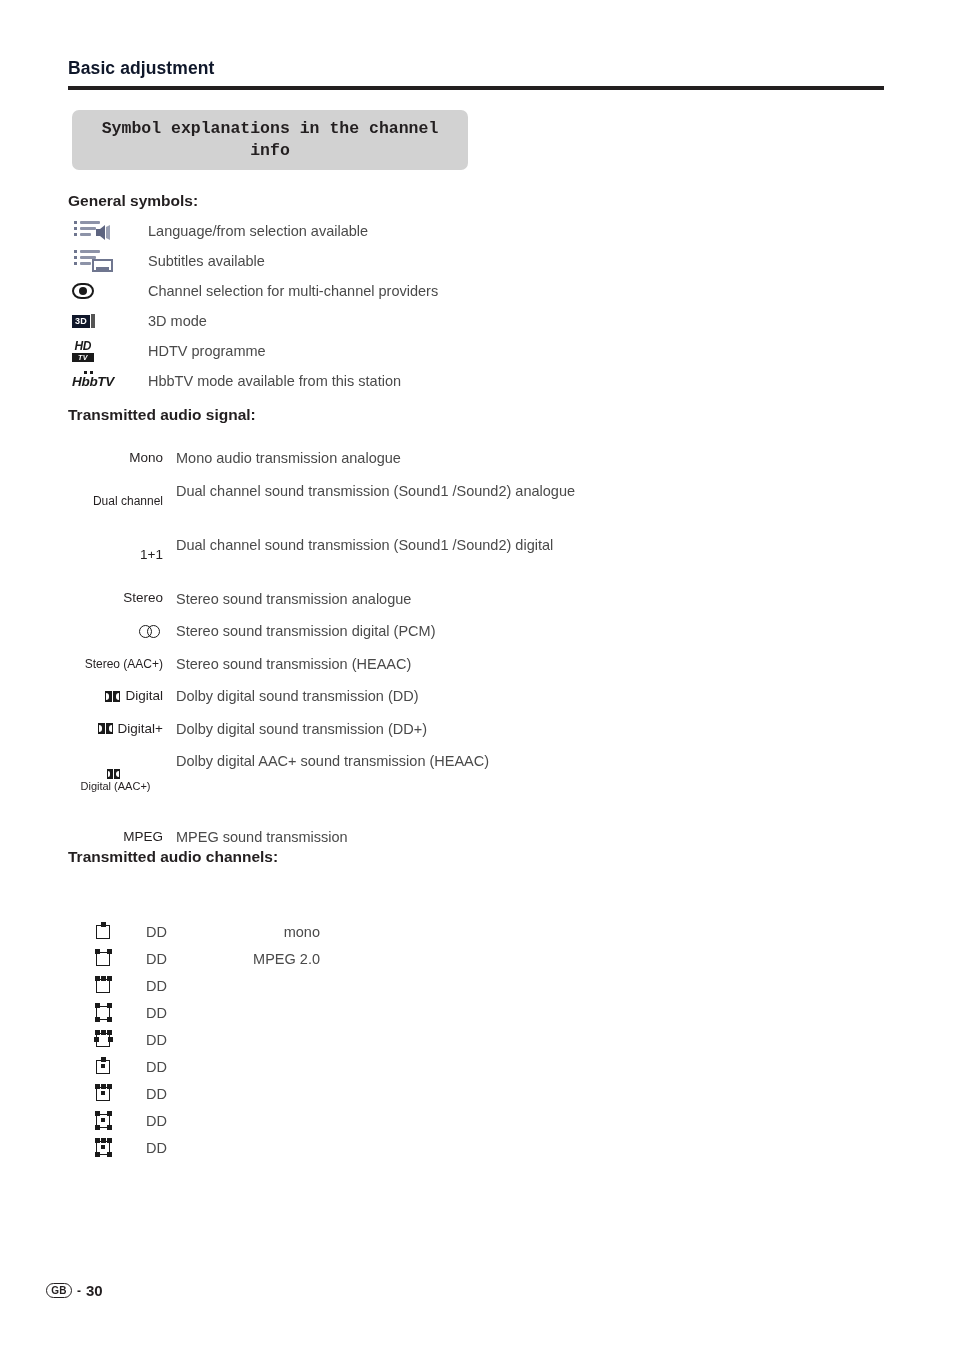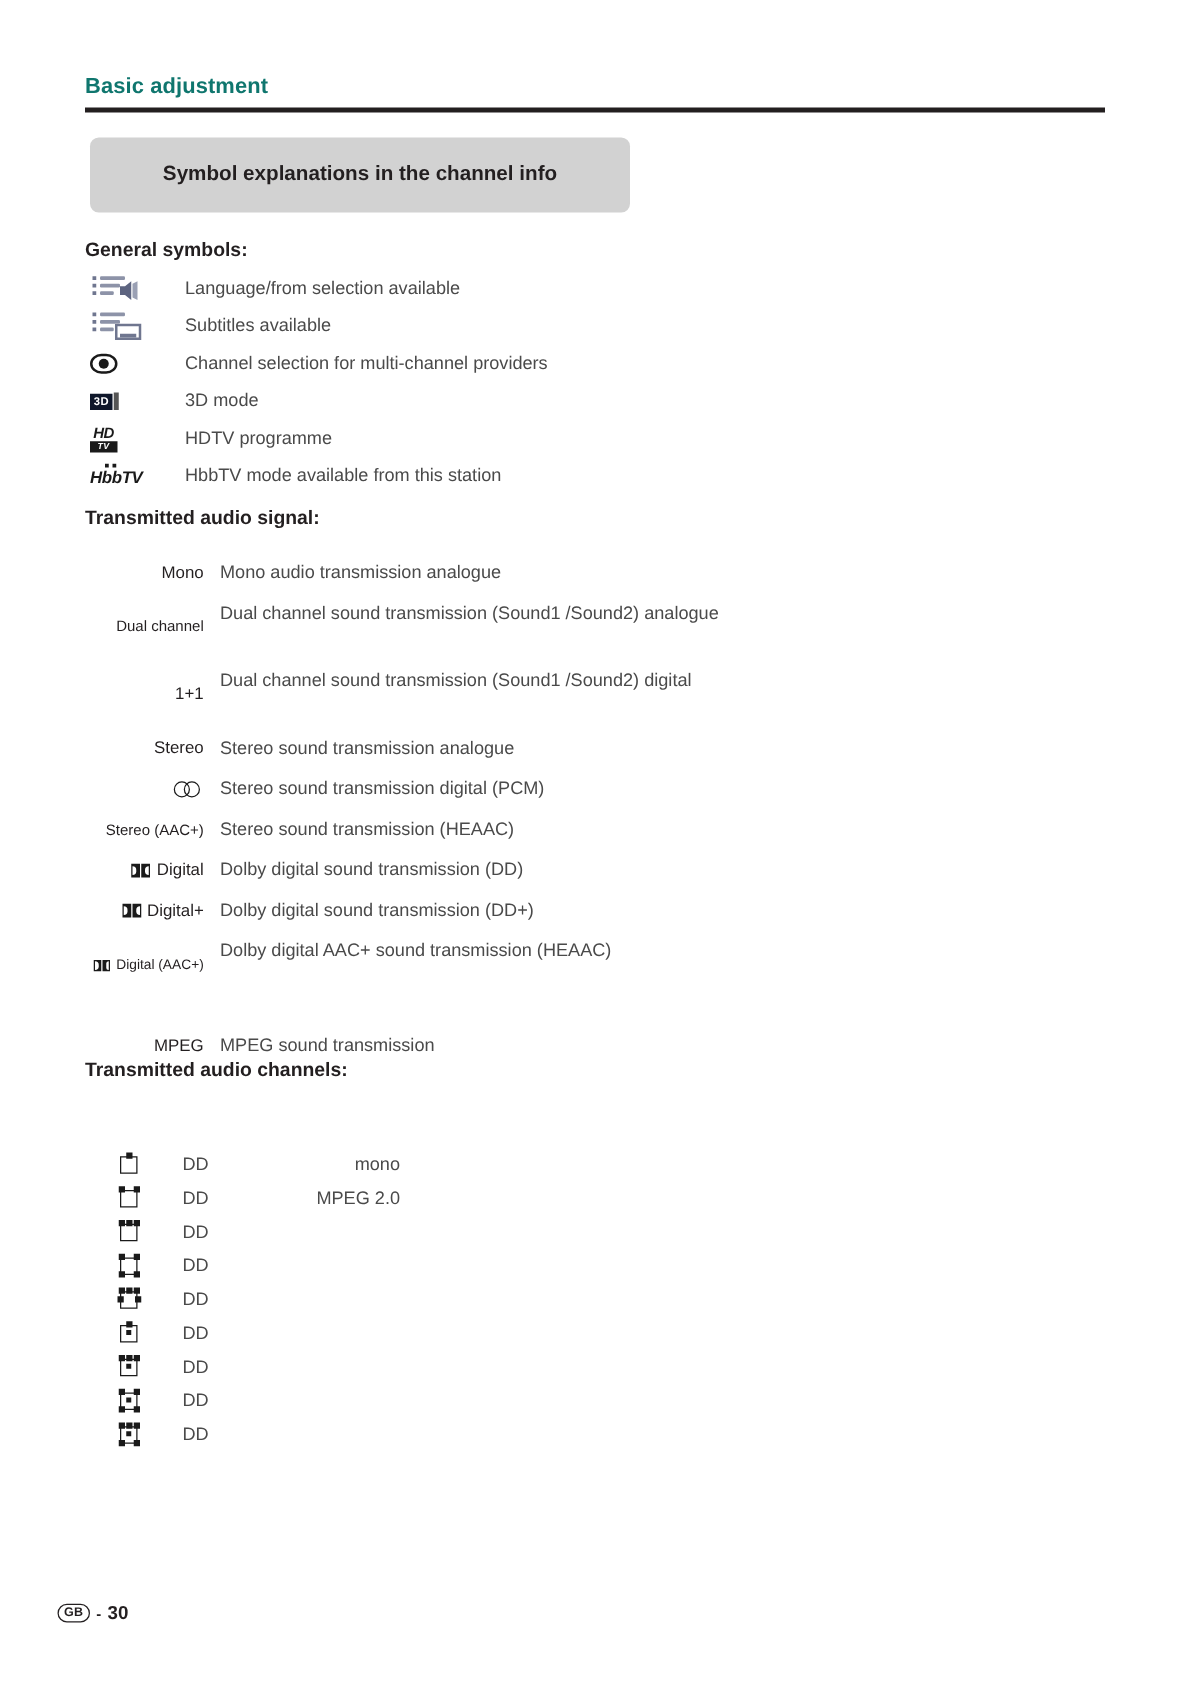--- a/index.html
+++ b/index.html
@@ -16,47 +16,48 @@
     overflow: hidden;
   }
 
   
   .page-title {
     position: absolute;
     left: 68px;
     top: 58px;
     font-size: 17.5px;
     font-weight: bold;
-    color: #0f766e;
+    color: #0f172a;
     letter-spacing: 0.1px;
   }
   .title-rule {
     position: absolute;
     left: 68px;
     top: 86px;
     width: 816px;
     height: 4px;
     background: #231f20;
   }
 
   
   .section-banner {
     position: absolute;
     left: 72px;
     top: 110px;
-    width: 432px;
+    width: 396px;
     height: 60px;
     background: #d2d2d2;
     border-radius: 7px;
     display: flex;
     align-items: center;
     justify-content: center;
     text-align: center;
     box-sizing: border-box;
     padding: 0 22px;
+    font-family: Liberation Mono, monospace;
   }
   .section-banner-text {
     font-size: 16.5px;
     font-weight: bold;
     color: #231f20;
     line-height: 1.32;
   }
 
   
   .subhead {
@@ -208,21 +209,21 @@
     color: #231f20;
     padding-right: 0px;
     line-height: 1.35;
     white-space: nowrap;
     display: flex;
     align-items: center;
     justify-content: flex-end;
     min-height: 20px;
   }
   .def-term.small { font-size: 12px; }
-  .def-term.tiny  { font-size: 11px; }
+  .def-term.tiny  { font-size: 11px; flex-direction: column; }
   .def-desc {
     flex: 1;
     font-size: 14.5px;
     color: #4a4a4a;
     line-height: 1.42;
     padding-left: 13px;
   }
   .def-row.tall .def-term { min-height: 42px; }
   .def-row.spacer { height: 22px; margin: 0; }
 

